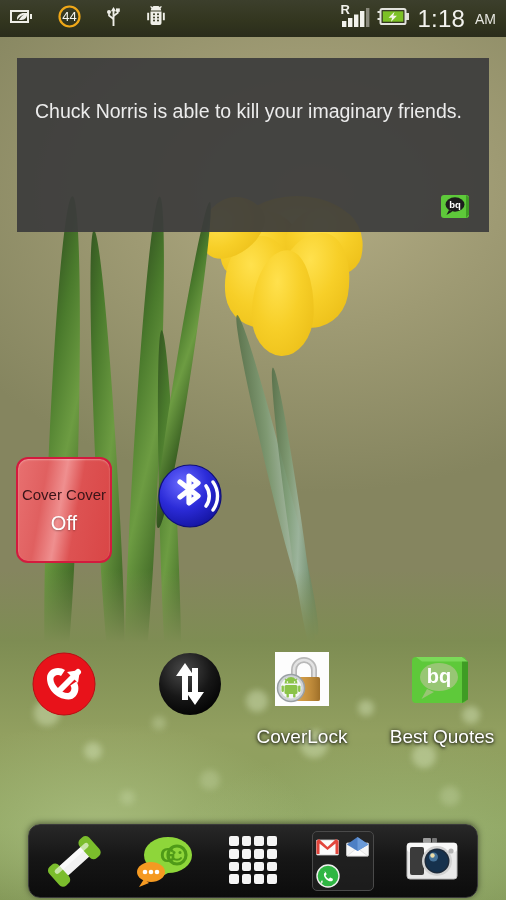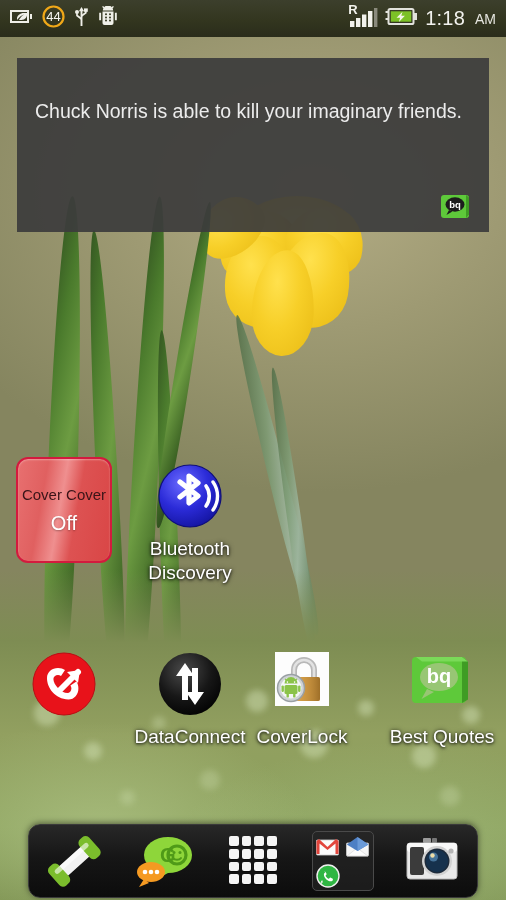--- a/index.html
+++ b/index.html
@@ -42,23 +42,23 @@
     background:radial-gradient(ellipse at 50% 40%, #ffe552 0%, #f3c91f 55%, #ddaf0e 100%);
     border-radius:50%;
   }
 
   
   #statusbar {
     position:absolute; left:0; top:0; width:506px; height:37px; z-index:40;
     background:linear-gradient(180deg,#3c3f2c 0%,#33361f 55%,#2a2c1b 100%);
     display:flex; align-items:center; padding:0 10px;
   }
-  .sb-left { display:flex; align-items:center; gap:9px; }
+  .sb-left { display:flex; align-items:center; gap:25px; }
   .sb-right { margin-left:auto; display:flex; align-items:center; gap:7px; }
-  .sb-clock { color:#f2f2ee; font-size:20px; letter-spacing:.2px; font-weight:400; }
+  .sb-clock { color:#f2f2ee; font-size:24px; letter-spacing:.2px; font-weight:400; }
   .sb-ampm { color:#e6e6e0; font-size:14px; margin-left:3px; }
 
   
   #quote-widget {
     position:absolute; left:17px; top:58px; width:472px; height:174px; z-index:20;
     background:rgba(60,60,60,.93);
     display:flex; flex-direction:column;
   }
   #quote-text {
     color:#ececec; font-size:19.5px; line-height:26px;
@@ -248,21 +248,20 @@
           <stop offset="55%" stop-color="#2b2bd8"></stop>
           <stop offset="100%" stop-color="#1414a0"></stop>
         </radialGradient>
       </defs>
       <circle cx="36" cy="36" r="31" fill="url(#btg)" stroke="#0f0f7a" stroke-width="1.2"></circle>
       <path d="M26 22l18 14-9 7V16l9 7-18 14" fill="none" stroke="#ffffff" stroke-width="5.2" stroke-linejoin="round" stroke-linecap="round"></path>
       <path d="M52 26a17 17 0 0 1 0 20" fill="none" stroke="#ffffff" stroke-width="3.6" stroke-linecap="round"></path>
       <path d="M59 22a24 24 0 0 1 0 28" fill="none" stroke="#ffffff" stroke-width="3.4" stroke-linecap="round"></path>
     </svg>
   </div>
-  <div class="label">Bluetooth Discovery</div>
 </div>
 
 <div class="cell" style="left:8px; top:648px; width:112px;">
   <div class="icon-box">
     <svg width="72" height="72" viewBox="0 0 72 72">
       <circle cx="36" cy="36" r="31" fill="#e8121a"></circle>
       <circle cx="36" cy="36" r="31" fill="none" stroke="#b90d14" stroke-width="1"></circle>
       <path d="M19 30c0-6 5-10 11-10 3 0 5 .7 7 2l-4 6c-1-.7-2-1-3-1-2.6 0-4.6 1.8-4.6 4 0 6 8 14 14 14 2.2 0 4-2 4-4.6 0-1-.3-2-1-3l6-4c1.3 2 2 4 2 7 0 6-4 11-10 11C27 51 19 40 19 30z" fill="#ffffff"></path>
       <path d="M32 42L50 24" stroke="#ffffff" stroke-width="6" stroke-linecap="round"></path>
       <path d="M52 22l-2 13-11-11z" fill="#ffffff"></path>
@@ -278,21 +277,20 @@
           <stop offset="0%" stop-color="#4a4a4a"></stop>
           <stop offset="55%" stop-color="#171717"></stop>
           <stop offset="100%" stop-color="#000000"></stop>
         </radialGradient>
       </defs>
       <circle cx="36" cy="36" r="31" fill="url(#dcg)"></circle>
       <path d="M28 52V28h-6l9-13 9 13h-6v24z" fill="#ffffff"></path>
       <path d="M44 20v24h6l-9 13-9-13h6V20z" fill="#ffffff"></path>
     </svg>
   </div>
-  <div class="label">DataConnect</div>
 </div>
 
 <div class="cell" style="left:246px; top:648px; width:112px;">
   <div class="icon-box">
     <svg width="72" height="72" viewBox="0 0 72 72">
       <rect x="9" y="4" width="54" height="54" fill="#fdfdfd"></rect>
       <path d="M28 30V22a10 10 0 0 1 20 0v8" fill="none" stroke="#b8b8b8" stroke-width="6"></path>
       <path d="M28 30V22a10 10 0 0 1 20 0v8" fill="none" stroke="#e2e2e2" stroke-width="2.6"></path>
       <rect x="22" y="29" width="32" height="24" rx="2" fill="#c9923c"></rect>
       <rect x="22" y="29" width="32" height="24" rx="2" fill="url(#lockshade)"></rect>

